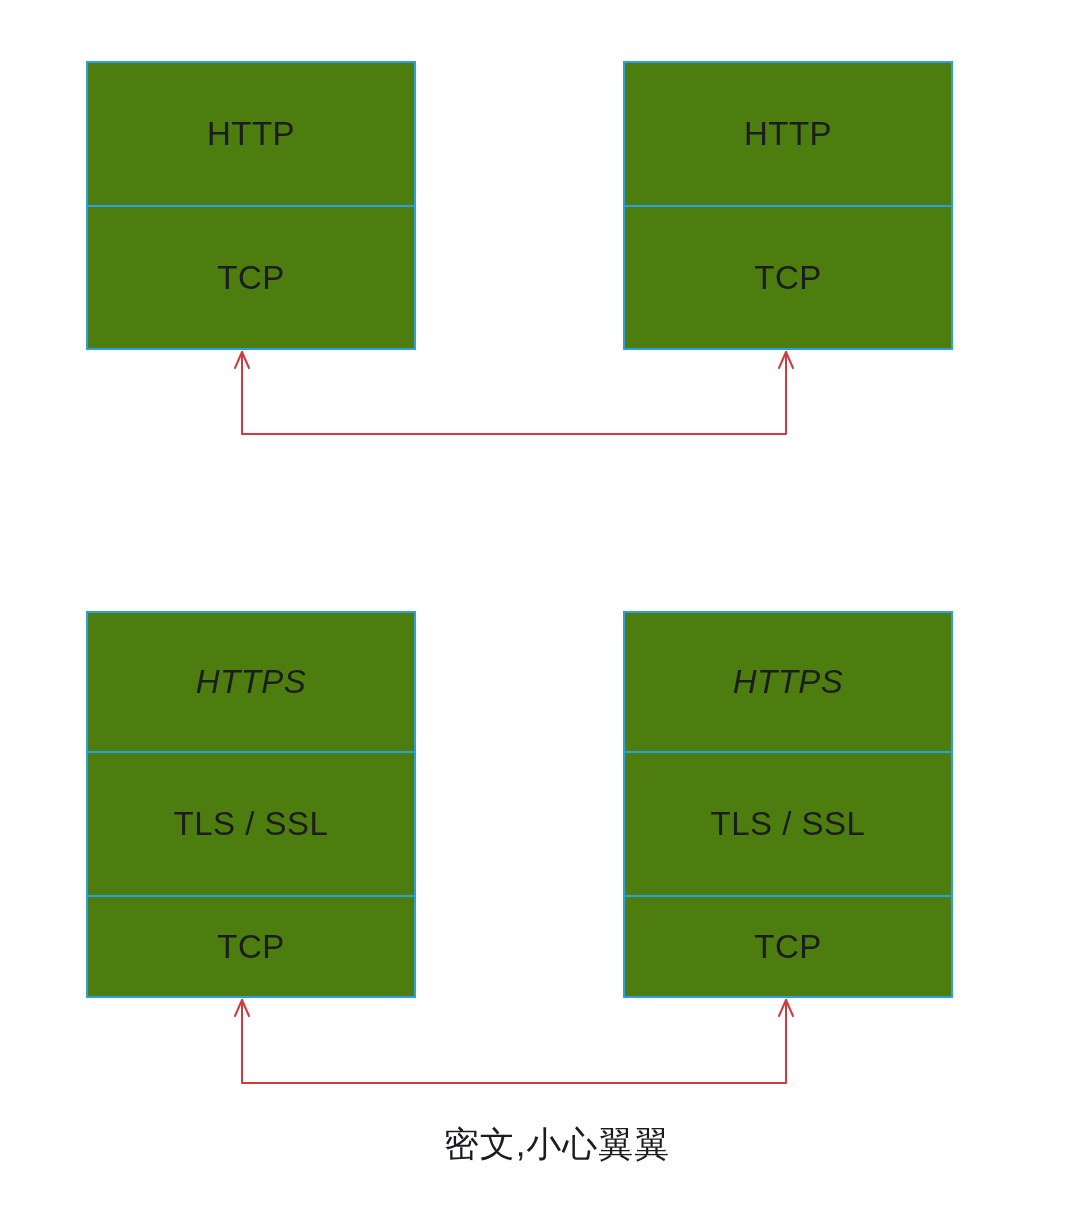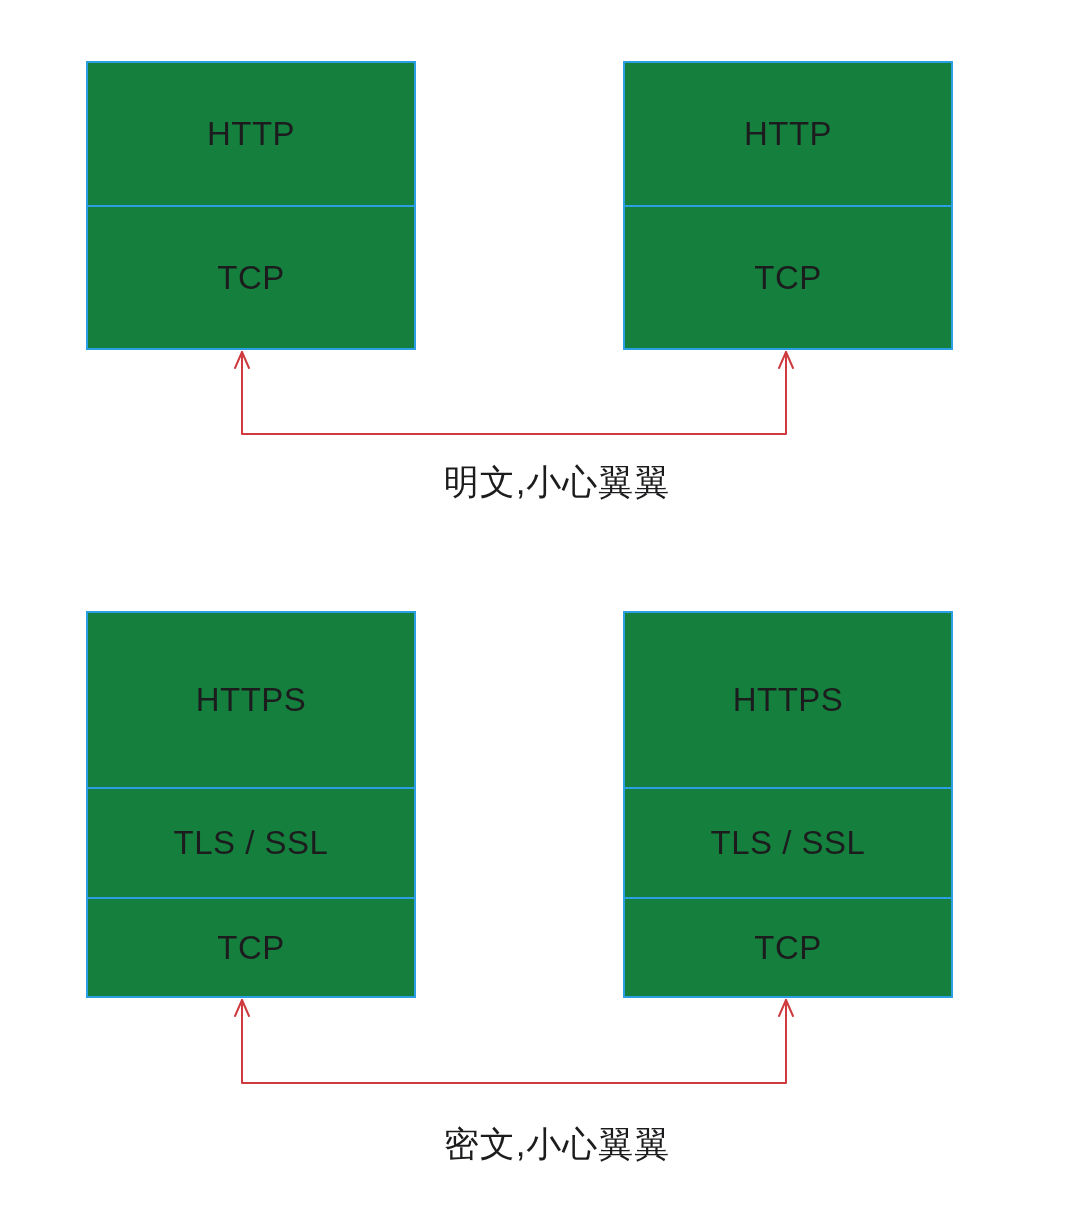--- a/index.html
+++ b/index.html
@@ -16,21 +16,21 @@
     height: 1221px;
     background: var(--bg);
     font-family: "Liberation Sans", "DejaVu Sans", sans-serif;
     color: var(--text);
     overflow: hidden;
   }
   .stack {
     position: absolute;
     width: 330px;
     border: 2px solid var(--blue);
-    background: #15803d;
+    background: #4d7c0f;
     display: flex;
     flex-direction: column;
   }
   .stack .layer {
     display: flex;
     align-items: center;
     justify-content: center;
     font-size: 33px;
     letter-spacing: 0.5px;
     color: var(--text);
@@ -38,22 +38,22 @@
   }
   .stack .layer:first-child { border-top: none; }
 
   
   .stack-http { top: 61px; height: 289px; }
   .stack-http .layer-0 { height: 142px; }
   .stack-http .layer-1 { flex: 1; }
 
   
   .stack-https { top: 611px; height: 387px; }
-  .stack-https .layer-0 { height: 174px; }
-  .stack-https .layer-1 { height: 110px; }
+  .stack-https .layer-0 { height: 138px; font-style: italic; }
+  .stack-https .layer-1 { height: 144px; }
   .stack-https .layer-2 { flex: 1; }
 
   .stack-left  { left: 86px; }
   .stack-right { left: 623px; }
 
   .caption {
     position: absolute;
     left: 34px;
     right: 0;
     text-align: center;
@@ -81,21 +81,20 @@
   <div class="stack stack-http stack-left">
     <div class="layer layer-0">HTTP</div>
     <div class="layer layer-1">TCP</div>
   </div>
 
   <div class="stack stack-http stack-right">
     <div class="layer layer-0">HTTP</div>
     <div class="layer layer-1">TCP</div>
   </div>
 
-  <div class="caption caption-top">明文,小心翼翼</div>
 
   <div class="stack stack-https stack-left">
     <div class="layer layer-0">HTTPS</div>
     <div class="layer layer-1">TLS / SSL</div>
     <div class="layer layer-2">TCP</div>
   </div>
 
   <div class="stack stack-https stack-right">
     <div class="layer layer-0">HTTPS</div>
     <div class="layer layer-1">TLS / SSL</div>

